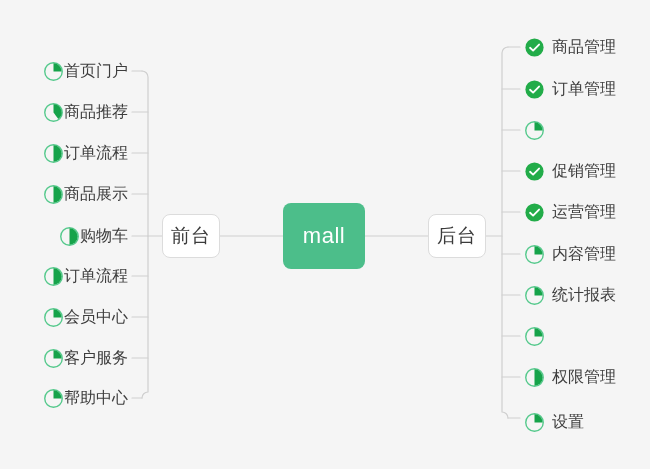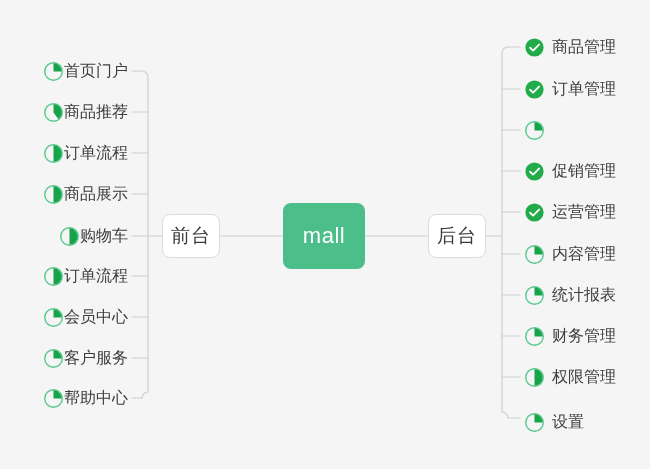--- a/index.html
+++ b/index.html
@@ -210,21 +210,20 @@
           <circle cx="12" cy="12" r="10" fill="none" stroke="#55c98c" stroke-width="1.6"></circle>
           <path d="M12 12 L12 2.6999999999999993 A 9.3 9.3 0 0 1 21.30 12.00 Z" fill="#16a34a"></path>
         </svg>
         <span class="lbl">统计报表</span>
       </div>
       <div class="leaf right" style="top: 323px; left: 524px; width: 126px;">
         <svg viewBox="0 0 24 24" class="ico">
           <circle cx="12" cy="12" r="10" fill="none" stroke="#55c98c" stroke-width="1.6"></circle>
           <path d="M12 12 L12 2.6999999999999993 A 9.3 9.3 0 0 1 21.30 12.00 Z" fill="#16a34a"></path>
         </svg>
-        <span class="lbl">财务管理</span>
       </div>
       <div class="leaf right" style="top: 364px; left: 524px; width: 126px;">
         <svg viewBox="0 0 24 24" class="ico">
           <circle cx="12" cy="12" r="10" fill="none" stroke="#55c98c" stroke-width="1.6"></circle>
           <path d="M12 12 L12 2.6999999999999993 A 9.3 9.3 0 0 1 12.00 21.30 Z" fill="#16a34a"></path>
         </svg>
         <span class="lbl">权限管理</span>
       </div>
       <div class="leaf right" style="top: 409px; left: 524px; width: 126px;">
         <svg viewBox="0 0 24 24" class="ico">

